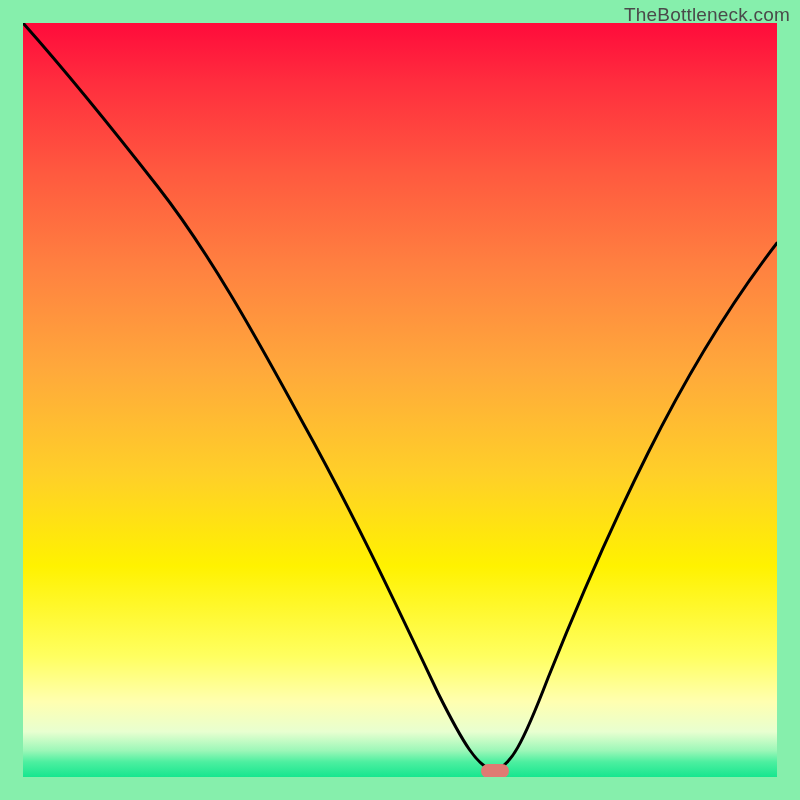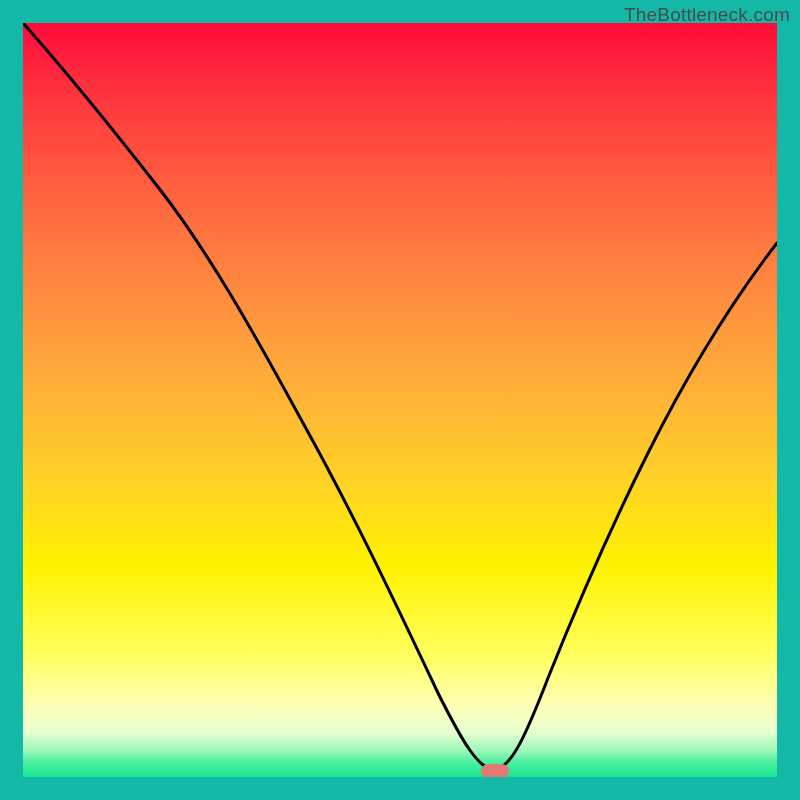--- a/index.html
+++ b/index.html
@@ -9,21 +9,21 @@
     height: 800px;
     background: #000;
     overflow: hidden;
   }
   .frame {
     position: absolute;
     top: 0;
     left: 0;
     width: 800px;
     height: 800px;
-    background: #14b8a6;
+    background: #86efac;
   }
   .plot-area {
     position: absolute;
     left: 23px;
     top: 23px;
     width: 754px;
     height: 754px;
     overflow: hidden;
   }
   .gradient {

